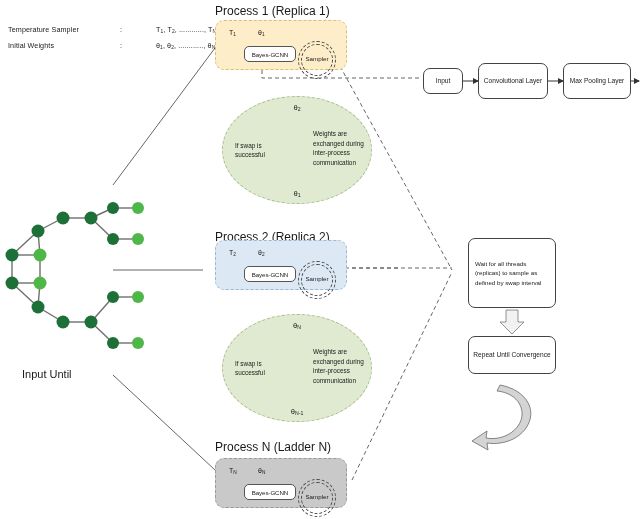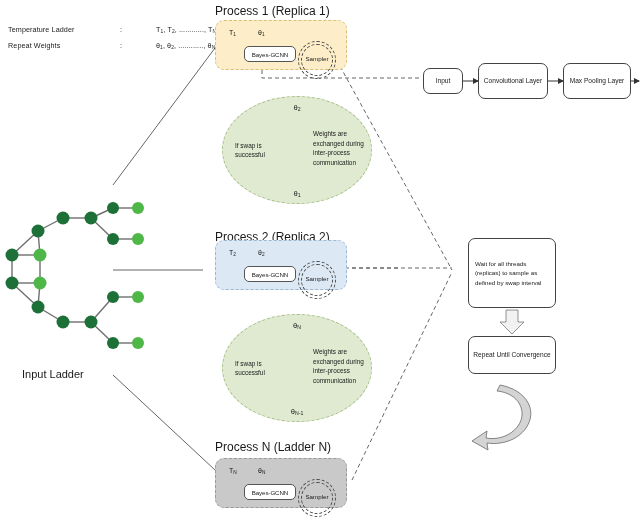--- a/index.html
+++ b/index.html
@@ -141,31 +141,31 @@
 
   <g fill="#ffffff" stroke="#555" stroke-width="0.9">
     <path d="M296,115 L306,130 L301,130 L301,170 L306,170 L296,185
              L286,170 L291,170 L291,130 L286,130 z"></path>
     <path d="M296,333 L306,348 L301,348 L301,388 L306,388 L296,403
              L286,388 L291,388 L291,348 L286,348 z"></path>
   </g>
 </svg>
 
 <div class="legend abs" style="left:8px;top:25px;">
-  <span class="lbl">Temperature Ladder</span>
+  <span class="lbl">Temperature Sampler</span>
   <span class="col">:</span>
   <span class="val">T<sub>1</sub>, T<sub>2</sub>, ............, T<sub>N</sub></span>
 </div>
 <div class="legend abs" style="left:8px;top:41px;">
-  <span class="lbl">Repeat Weights</span>
+  <span class="lbl">Initial Weights</span>
   <span class="col">:</span>
   <span class="val">θ<sub>1</sub>, θ<sub>2</sub>, ............, θ<sub>N</sub></span>
 </div>
 
-<div class="caption" style="left:22px;top:368px;">Input Ladder</div>
+<div class="caption" style="left:22px;top:368px;">Input Until</div>
 
 <div class="proc-title" style="left:215px;top:4px;width:140px;">Process 1 (Replica 1)</div>
 <div class="proc-box proc-1" style="left:215px;top:20px;width:130px;height:48px;">
   <div class="tlab" style="left:13px;top:8px;">T<sub>1</sub></div>
   <div class="tlab" style="left:42px;top:8px;">θ<sub>1</sub></div>
   <div class="gcnn" style="left:28px;top:25px;width:50px;height:14px;">Bayes-GCNN</div>
   <div class="sampler-wrap" style="left:82px;top:20px;width:38px;height:38px;">
     <div class="ring" style="width:36px;height:36px;"></div>
     <div class="ring2" style="left:3px;top:3px;width:30px;height:30px;"></div>
     <div class="txt" style="top:14px;">Sampler</div>

